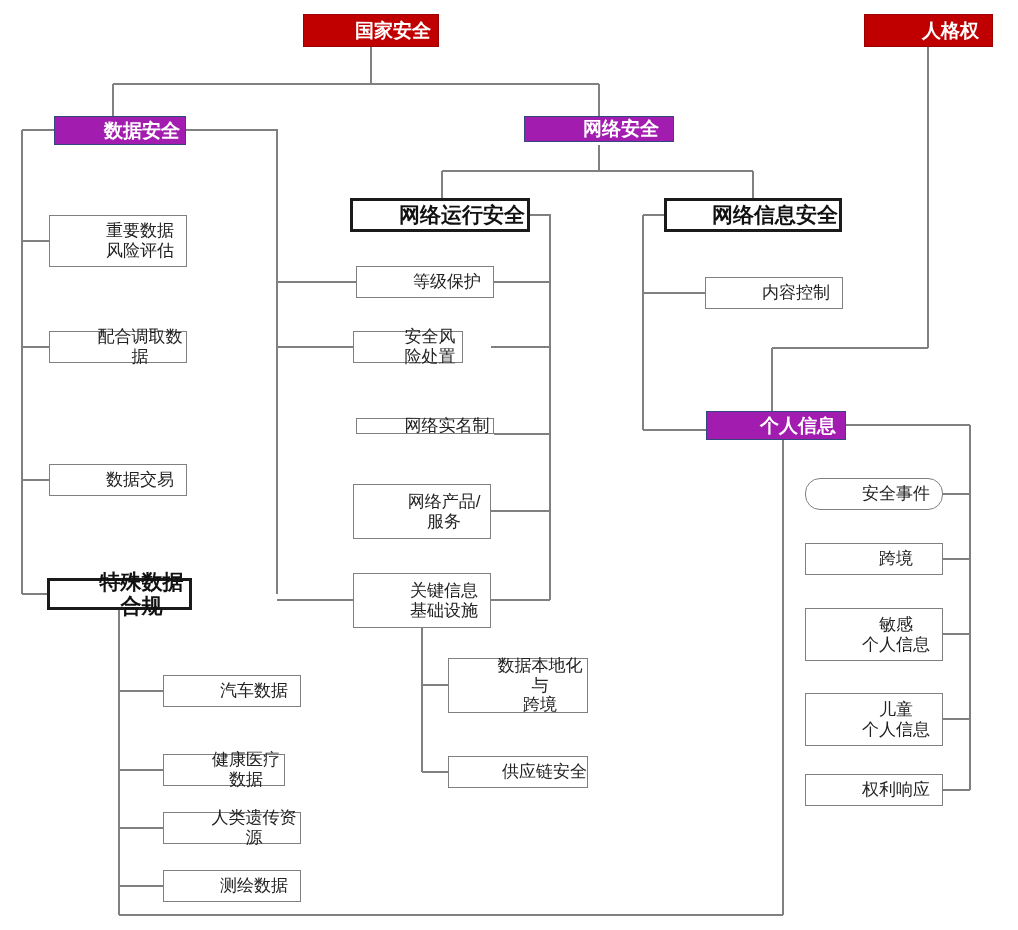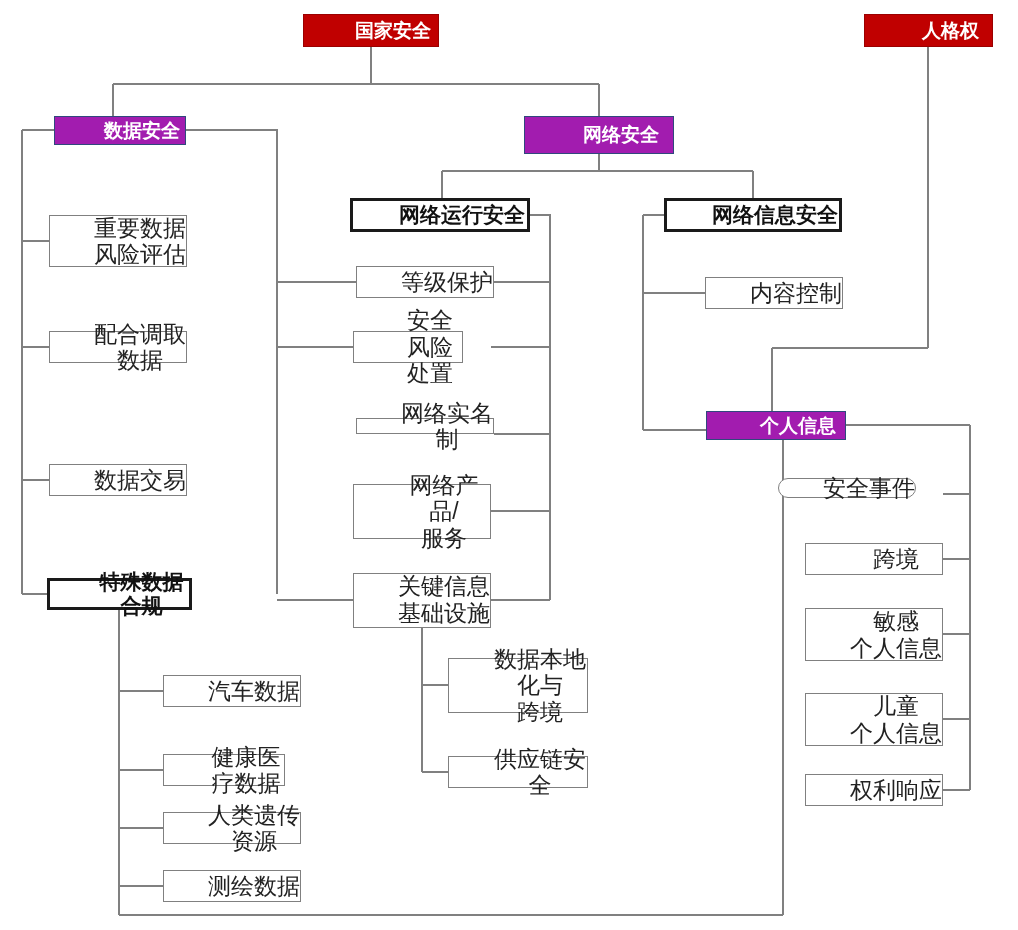--- a/index.html
+++ b/index.html
@@ -5,21 +5,21 @@
   html,body{margin:0;padding:0;background:#ffffff;}
   body{width:1018px;height:930px;font-family:"Liberation Sans","DejaVu Sans",sans-serif;}
   #stage{position:relative;width:1018px;height:930px;overflow:hidden;background:#fff;}
   #wires{position:absolute;left:0;top:0;width:1018px;height:930px;}
   .node{position:absolute;box-sizing:border-box;display:flex;align-items:center;
         justify-content:center;text-align:center;line-height:1.15;background:#fff;padding-left:44px;}
   .node .lbl{display:block;white-space:pre-line;}
   .node.red{background:#C00000;border:1px solid #9b0000;color:#fff;font-weight:bold;font-size:19px;}
   .node.blue{background:#a21caf;border:1px solid #30487d;color:#fff;font-weight:bold;font-size:19px;}
   .node.bold{background:#fff;border:3px solid #1a1a1a;color:#111;font-weight:bold;font-size:21px;}
-  .node.plain{background:#fff;border:1px solid #808080;color:#222;font-weight:normal;font-size:23px;}
+  .node.plain{background:#fff;border:1px solid #808080;color:#222;font-weight:normal;font-size:17px;}
 </style>
 </head>
 <body>
 
 <div id="stage">
   <svg id="wires" viewBox="0 0 1018 930" preserveAspectRatio="none" fill="none" stroke="#808080" stroke-width="2" shape-rendering="crispEdges">
       <path d="M371,47 L371,84 M113,84 L599,84 M113,84 L113,116 M599,84 L599,116" stroke="#808080" stroke-width="2" fill="none"></path>
       <path d="M599,145 L599,171 M442,171 L753,171 M442,171 L442,198 M753,171 L753,198" stroke="#808080" stroke-width="2" fill="none"></path>
       <path d="M22,130 L22,594 M22,130 L54,130 M186,130 L277,130 L277,594" stroke="#808080" stroke-width="2" fill="none"></path>
       <path d="M22,241 L49,241 M22,347 L49,347 M22,480 L49,480 M22,594 L47,594" stroke="#808080" stroke-width="2" fill="none"></path>
@@ -37,21 +37,21 @@
   <div id="nodes">
       <div class="node red" style="left: 303px; top: 14px; width: 136px; height: 33px;">
         <span class="lbl">国家安全</span>
       </div>
       <div class="node red" style="left: 864px; top: 14px; width: 129px; height: 33px;">
         <span class="lbl">人格权</span>
       </div>
       <div class="node blue" style="left: 54px; top: 116px; width: 132px; height: 29px;">
         <span class="lbl">数据安全</span>
       </div>
-      <div class="node blue" style="left: 524px; top: 116px; width: 150px; height: 38px;">
+      <div class="node blue" style="left: 524px; top: 116px; width: 150px; height: 26px;">
         <span class="lbl">网络安全</span>
       </div>
       <div class="node bold" style="left: 350px; top: 198px; width: 180px; height: 34px;">
         <span class="lbl">网络运行安全</span>
       </div>
       <div class="node bold" style="left: 664px; top: 198px; width: 178px; height: 34px;">
         <span class="lbl">网络信息安全</span>
       </div>
       <div class="node plain" style="left: 49px; top: 215px; width: 138px; height: 52px;">
         <span class="lbl">重要数据
@@ -80,30 +80,30 @@
 服务</span>
       </div>
       <div class="node plain" style="left: 353px; top: 573px; width: 138px; height: 55px; font-family: Liberation Serif, serif;">
         <span class="lbl">关键信息
 基础设施</span>
       </div>
       <div class="node plain" style="left: 448px; top: 658px; width: 140px; height: 55px;">
         <span class="lbl">数据本地化与
 跨境</span>
       </div>
-      <div class="node plain" style="left: 448px; top: 756px; width: 140px; height: 32px;">
+      <div class="node plain" style="left: 448px; top: 756px; width: 140px; height: 32px; justify-content: flex-end;">
         <span class="lbl">供应链安全</span>
       </div>
       <div class="node plain" style="left: 705px; top: 277px; width: 138px; height: 32px;">
         <span class="lbl">内容控制</span>
       </div>
       <div class="node blue" style="left: 706px; top: 411px; width: 140px; height: 29px;">
         <span class="lbl">个人信息</span>
       </div>
-      <div class="node plain" style="left: 778px; top: 478px; width: 138px; height: 20px; border-radius: 15px;">
+      <div class="node plain" style="left: 805px; top: 478px; width: 138px; height: 32px; border-radius: 15px;">
         <span class="lbl">安全事件</span>
       </div>
       <div class="node plain" style="left: 805px; top: 543px; width: 138px; height: 32px;">
         <span class="lbl">跨境</span>
       </div>
       <div class="node plain" style="left: 805px; top: 608px; width: 138px; height: 53px;">
         <span class="lbl">敏感
 个人信息</span>
       </div>
       <div class="node plain" style="left: 805px; top: 693px; width: 138px; height: 53px;">

